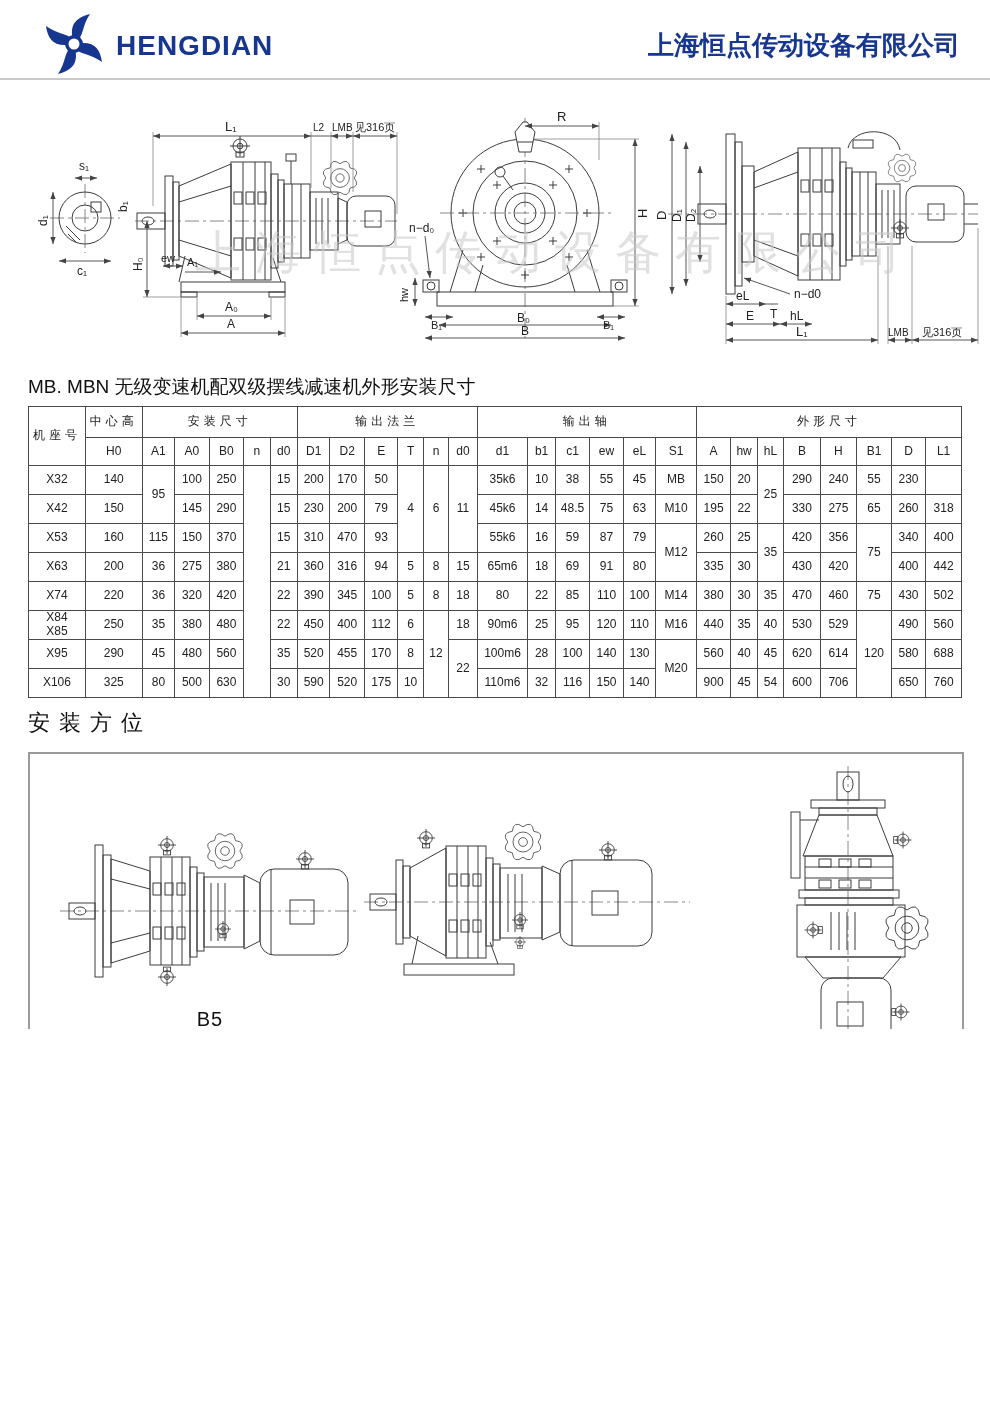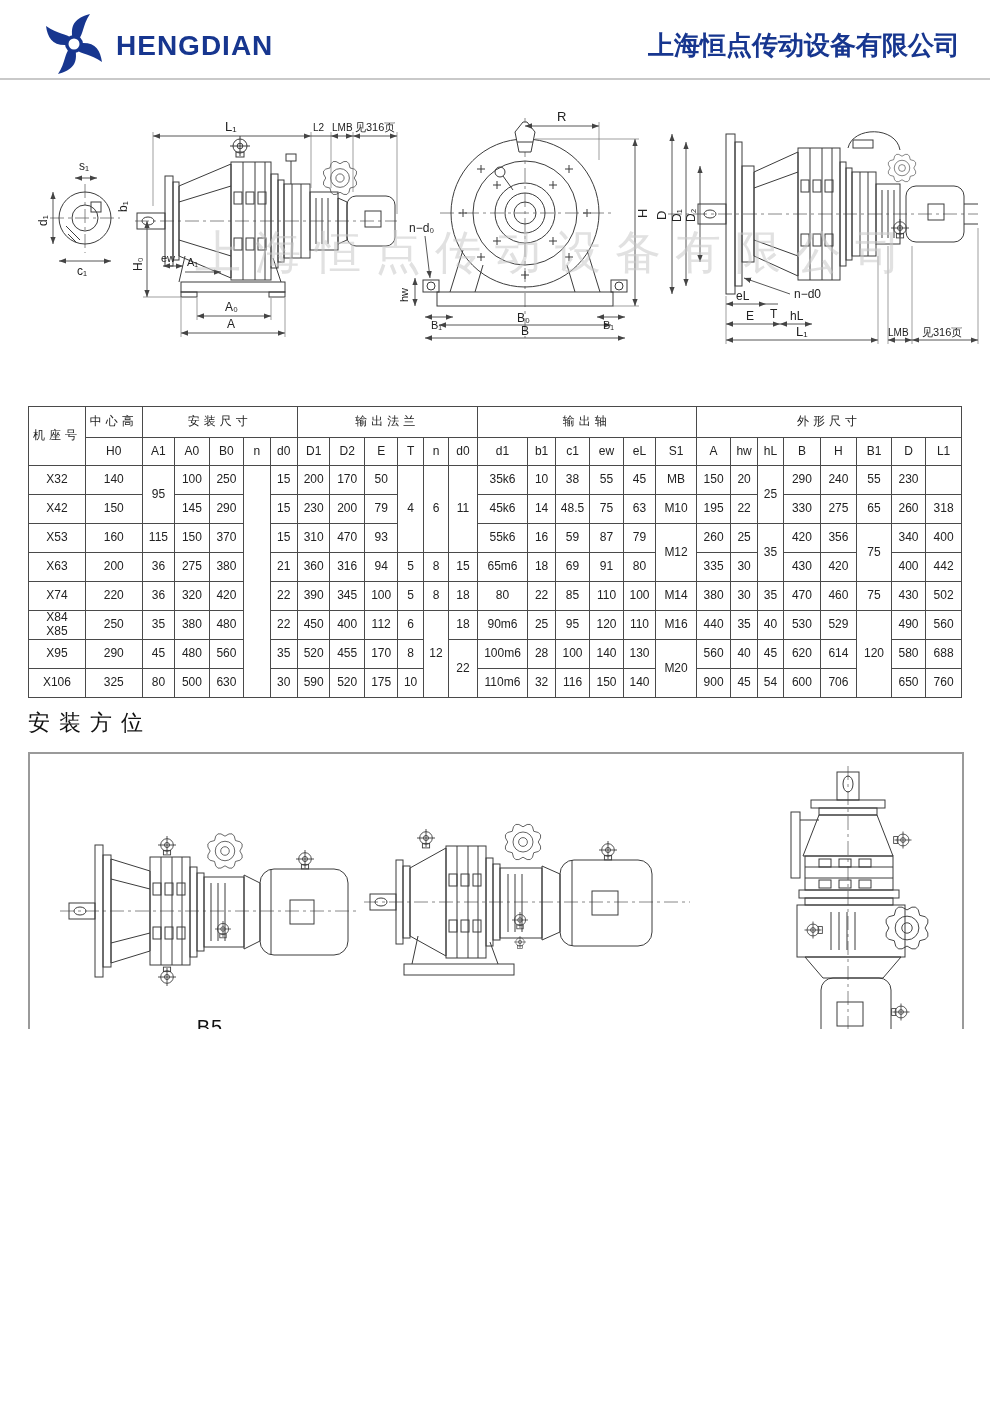--- a/index.html
+++ b/index.html
@@ -25,21 +25,21 @@
   .tbl th,.tbl td{border:1px solid #4a4a4a;text-align:center;vertical-align:middle;
         font-weight:normal;font-size:12px;color:#222;padding:0;line-height:1.15;white-space:pre-line;}
   .tbl thead tr.r1 th{height:30px;letter-spacing:4px;}
   .tbl thead tr.r2 th{height:27px;letter-spacing:0;}
   .tbl thead th.corner{letter-spacing:0;font-size:12px;}
   .tbl tbody td{height:28px;}
   
   .sec-title{position:absolute;left:28px;top:708px;font-size:22px;letter-spacing:9px;color:#111;}
   .obox{position:absolute;left:28px;top:752px;width:932px;height:602px;border:2px solid #9a9a9a;}
   .fig{position:absolute;}
-  .fig .lbl{text-align:center;font-size:20px;color:#111;margin-top:8px;letter-spacing:1px;}
+  .fig .lbl{text-align:center;font-size:20px;color:#111;margin-top:0;letter-spacing:1px;}
   .pageno{position:absolute;left:932px;top:1384px;font-size:17px;color:#111;}
 </style>
 </head>
 <body>
 
 <div class="page">
 
   <svg width="0" height="0" style="position:absolute">
     <defs>
       <marker id="ar" markerWidth="9" markerHeight="7" refX="8" refY="3" orient="auto-start-reverse">
@@ -280,20 +280,21 @@
       <line class="wit" x1="264" y1="140" x2="264" y2="238"></line>
       <line class="wit" x1="330" y1="122" x2="330" y2="238"></line>
     <line class="dim" x1="240" y1="234" x2="264" y2="234" marker-start="url(#ar)" marker-end="url(#ar)"></line>
     <text x="240" y="230" font-size="10">LMB</text>
     <line class="dim" x1="264" y1="234" x2="330" y2="234" marker-start="url(#ar)" marker-end="url(#ar)"></line>
     <text x="274" y="230" font-size="11">见316页</text>
   </svg>
 
   <div class="watermark">上海恒点传动设备有限公司</div>
 
+  <div class="tbl-title">MB. MBN 无级变速机配双级摆线减速机外形安装尺寸</div>
 
   <table class="tbl">
     <colgroup>
       <col style="width:56px">
         <col style="width:56px">
         <col style="width:32px">
         <col style="width:34px">
       <col style="width:34px">
         <col style="width:26px">
         <col style="width:27px">

